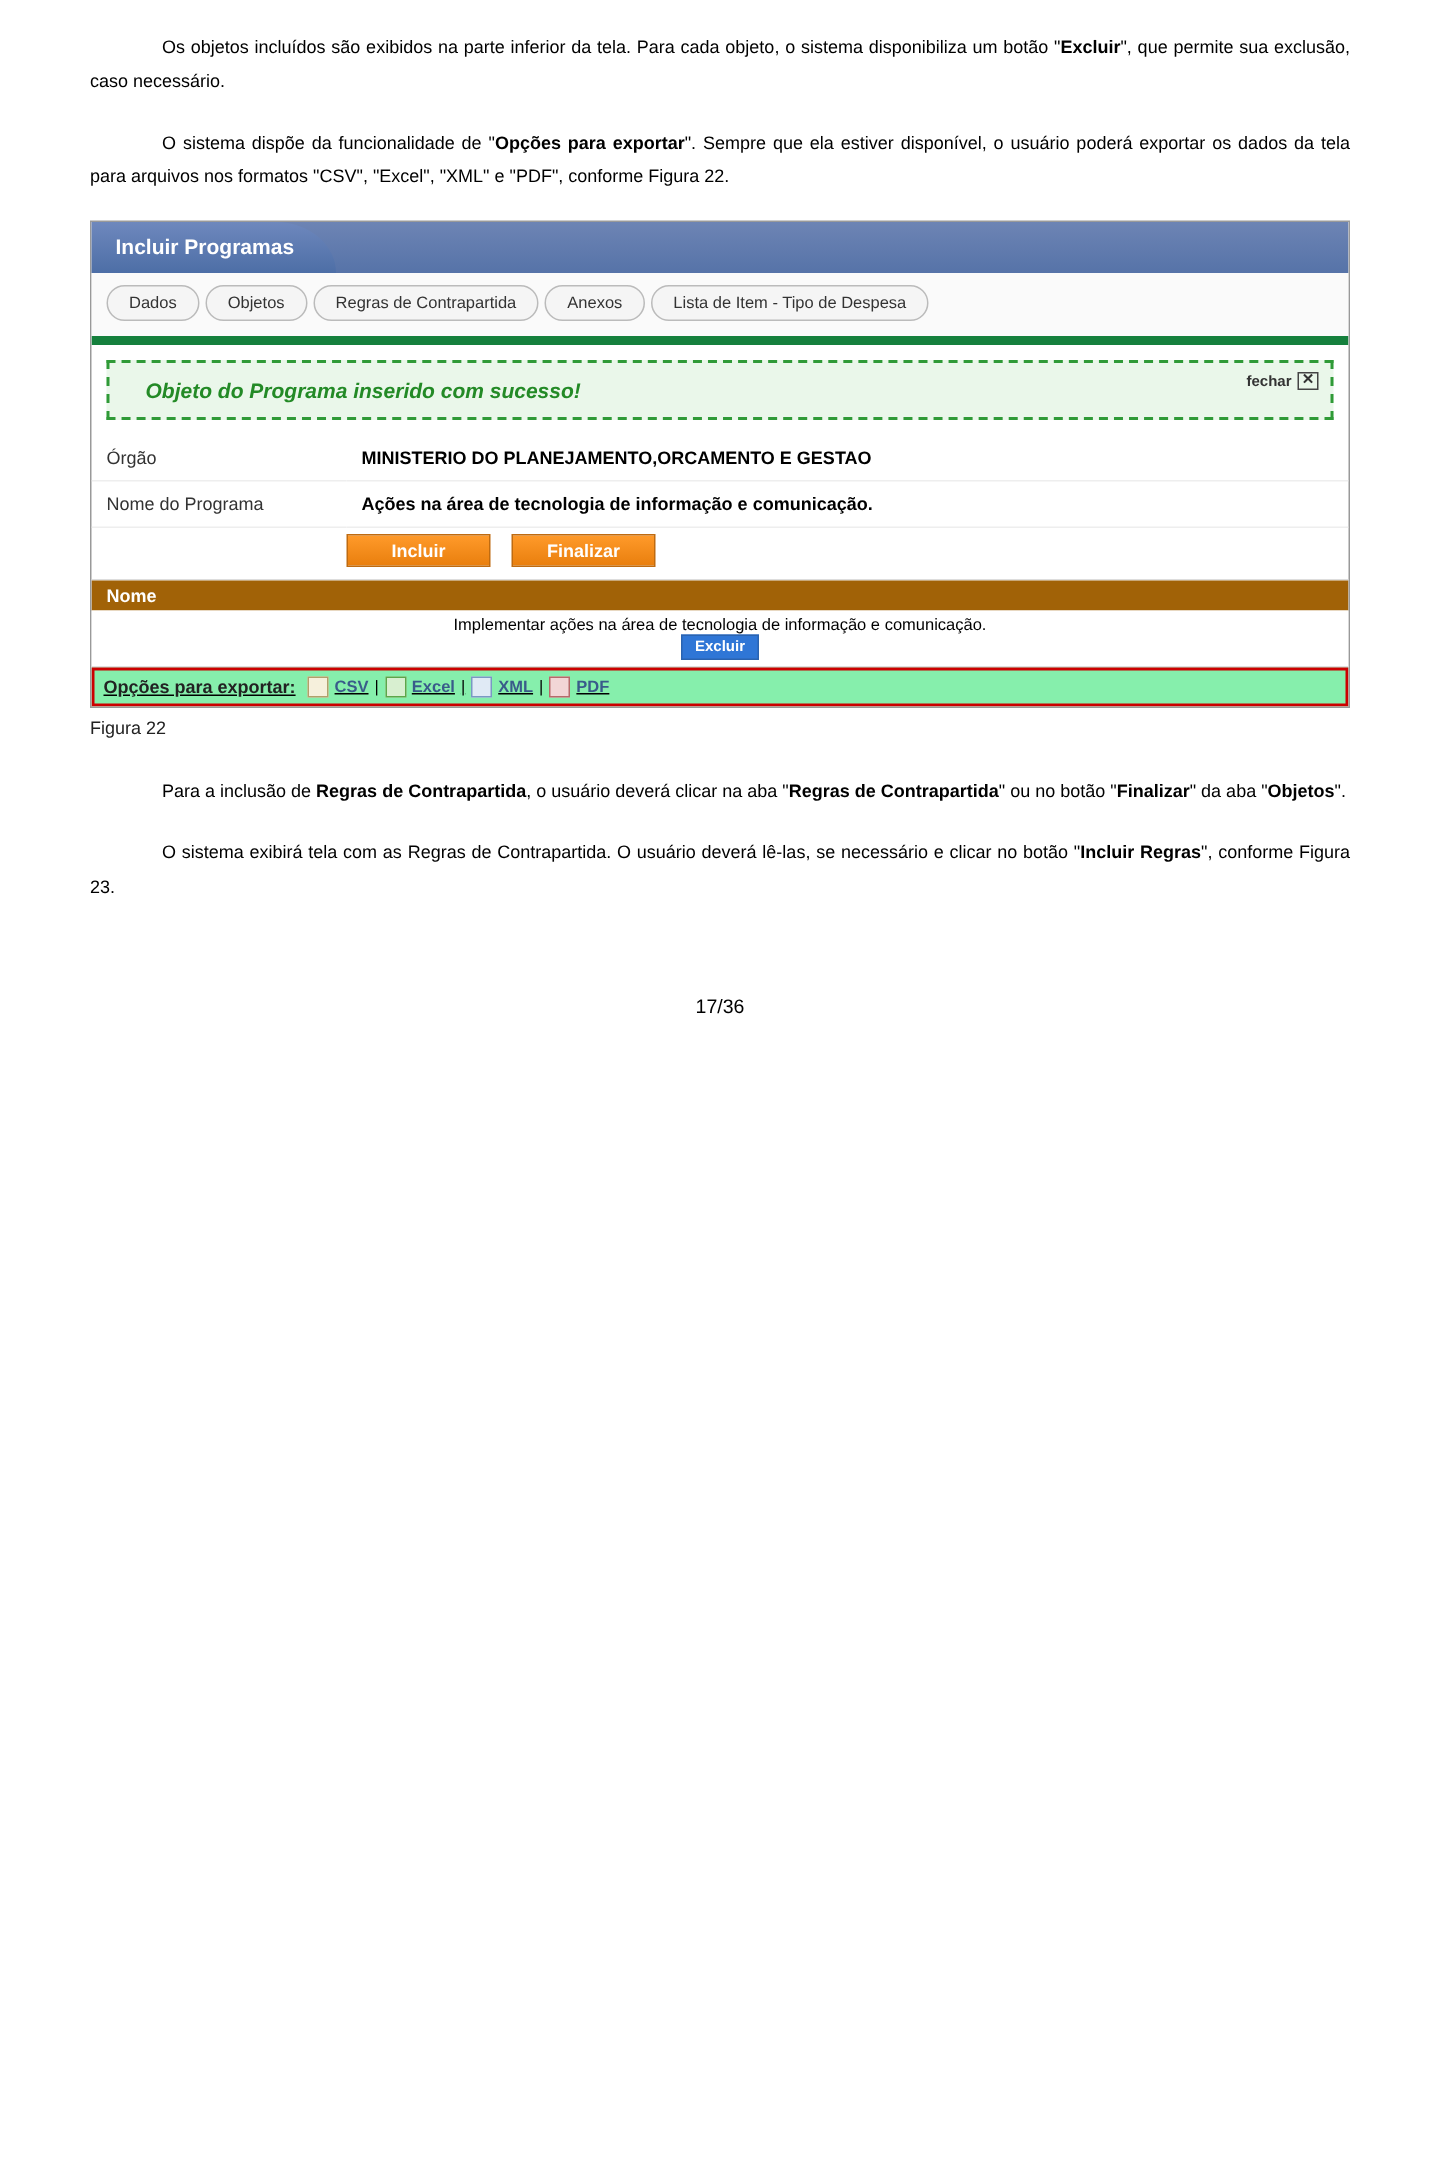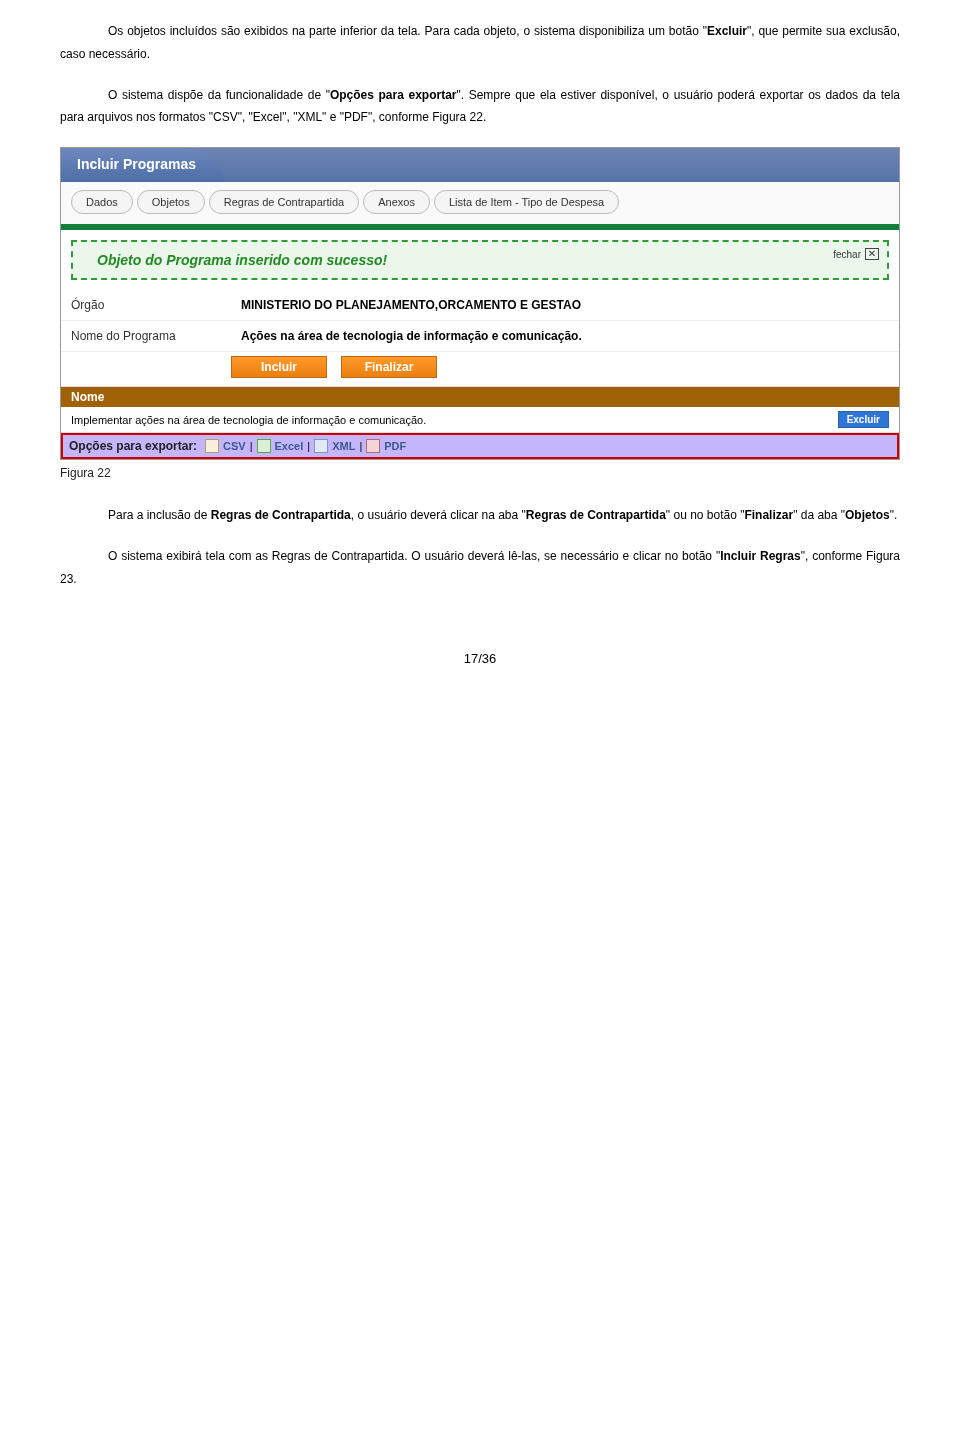--- a/index.html
+++ b/index.html
@@ -76,21 +76,21 @@
       padding: 10px 24px;
       font-size: 14px;
       position: relative;
     }
     .success-bar .close-area {
       position: absolute;
       right: 8px;
       top: 6px;
       font-size: 10px;
       color: #333;
-      font-weight: normal;
+      font-weight: bold;
       font-style: normal;
       display: flex;
       align-items: center;
       gap: 4px;
     }
     .close-box {
       width: 14px; height: 12px;
       border: 1px solid #444;
       display: inline-flex;
       align-items: center;
@@ -156,39 +156,41 @@
       padding: 3px 10px;
     }
     .data-row {
       background: #fff;
       padding: 4px 10px;
       font-size: 11px;
       display: flex;
       justify-content: space-between;
       align-items: center;
       border-bottom: 1px solid #e0e0e0;
+      flex-direction: column;
     }
     .excluir-btn {
       background: #2f76d6;
       color: #fff;
       font-size: 10px;
       font-weight: bold;
       padding: 2px 8px;
       border: 1px solid #2a63b0;
     }
 
     
     .export-row {
       border: 2px solid #c00;
-      background: #c4b5fd;
+      background: #86efac;
       font-size: 11px;
       padding: 4px 6px;
       display: flex;
       align-items: center;
       gap: 4px;
+      text-decoration: underline;
     }
     .export-row .label { font-weight: bold; color: #222; font-size: 12px; margin-right: 4px; }
     .exp-item { color: #395b8a; font-weight: bold; text-decoration: none; display: inline-flex; align-items: center; gap: 4px; }
     .icon-sq {
       width: 14px;
       height: 14px;
       border: 1px solid #8aa;
       background: #fff;
       display: inline-block;
     }

